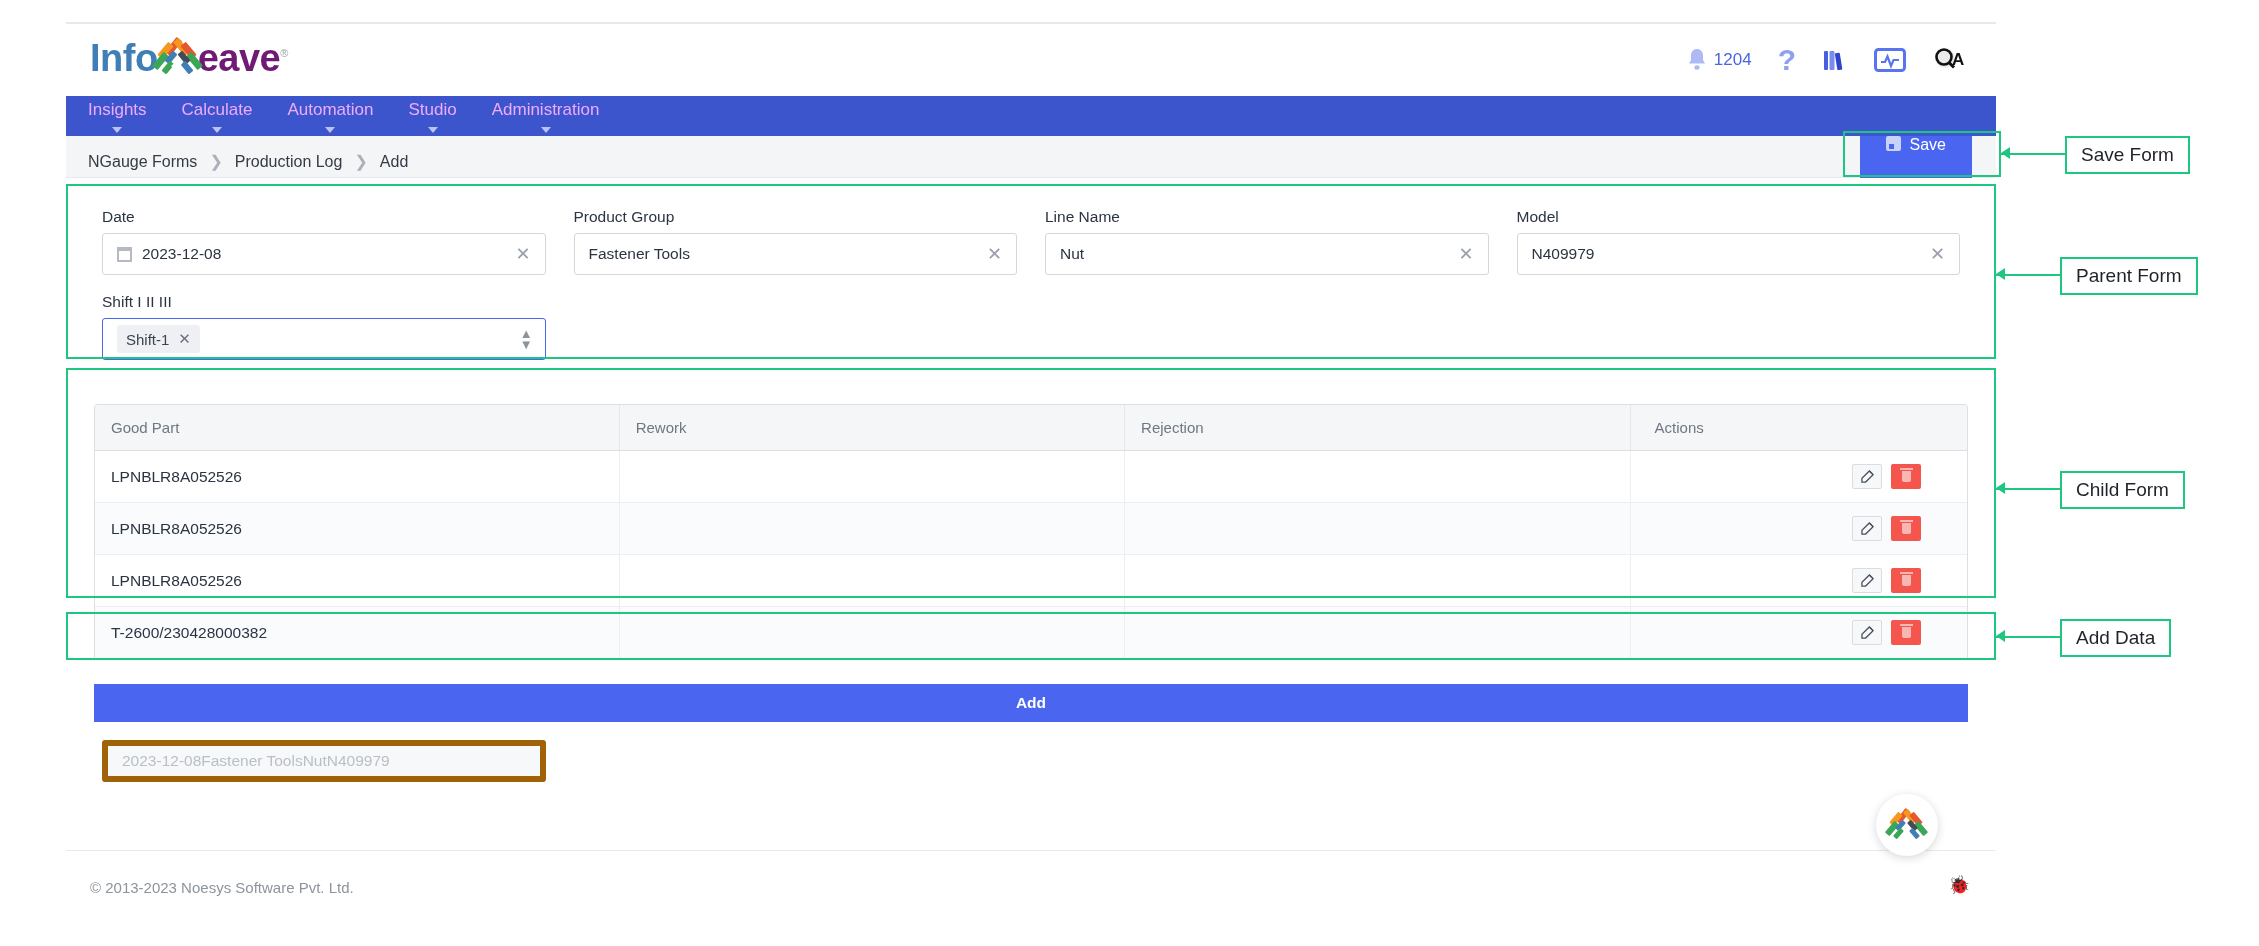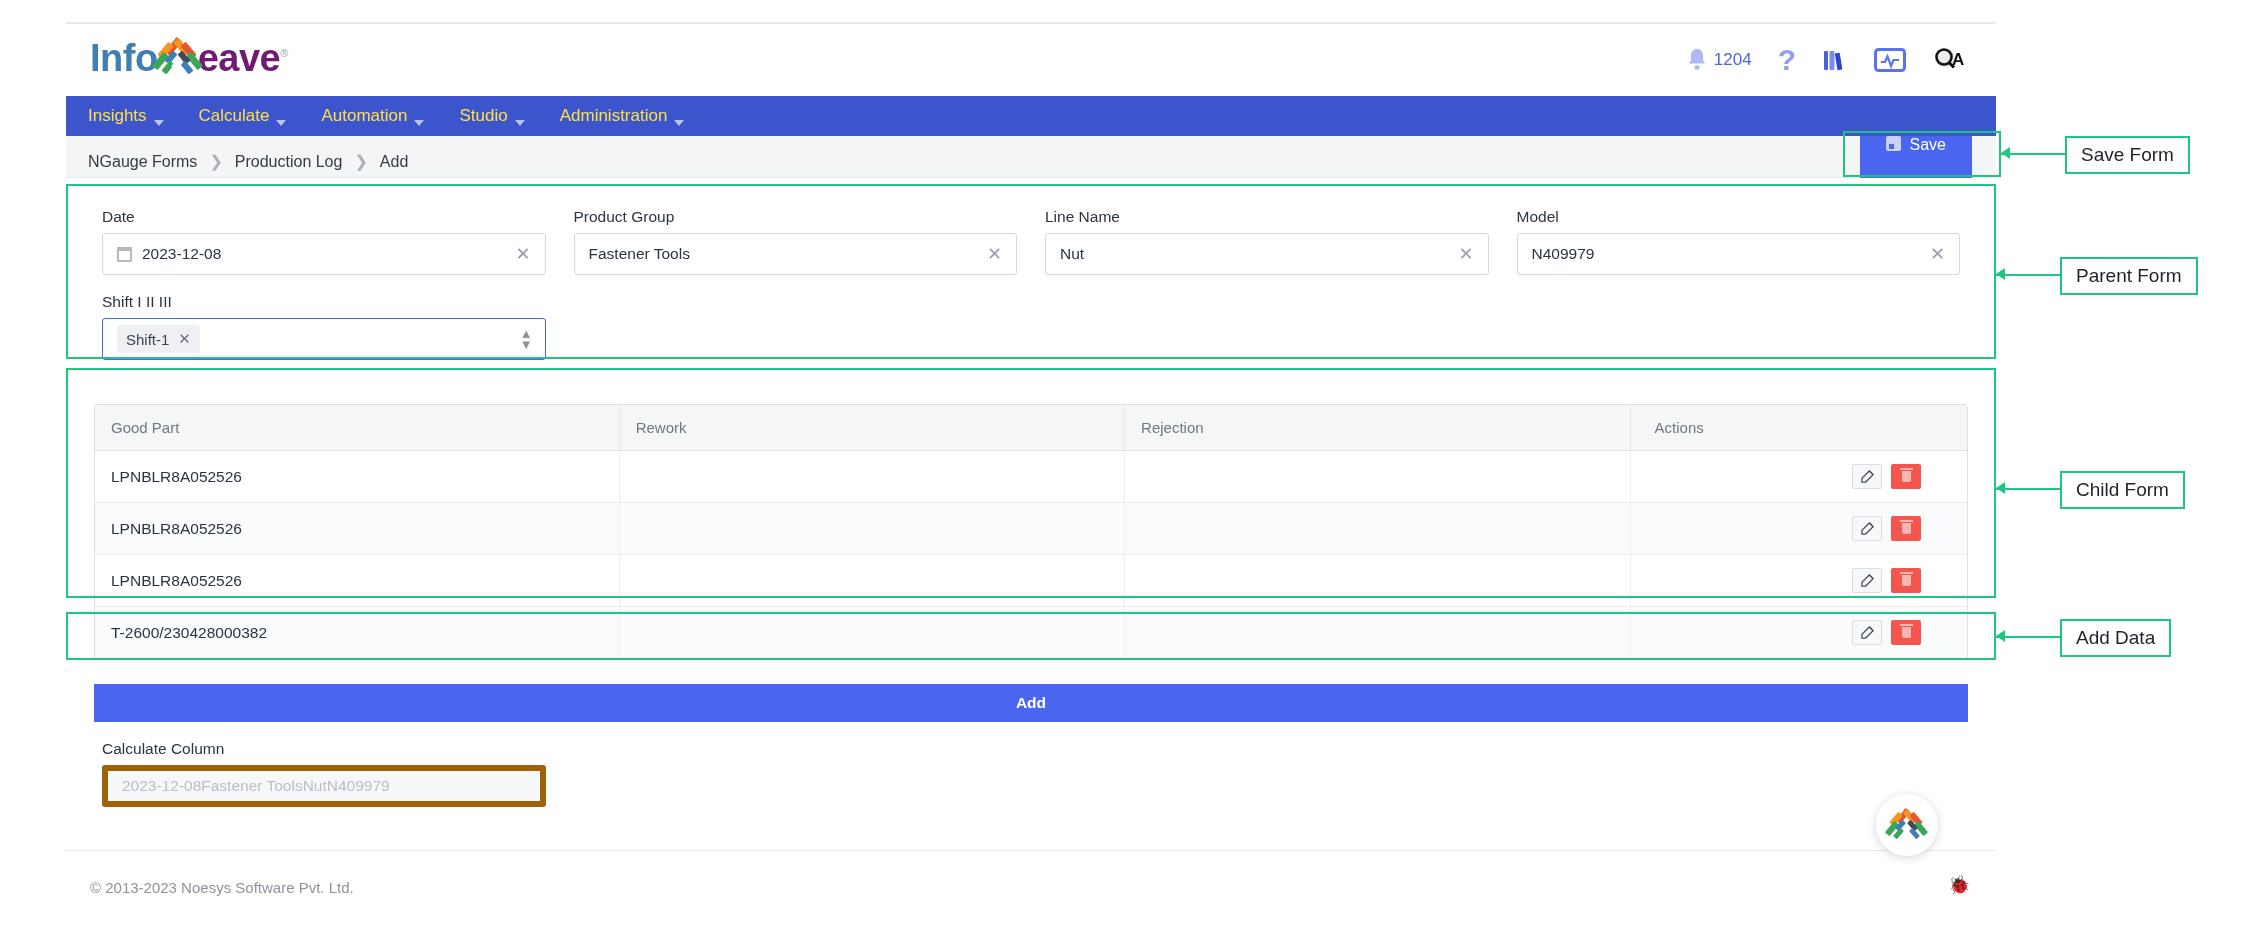--- a/index.html
+++ b/index.html
@@ -96,30 +96,31 @@
 
   
   .mainnav {
     height: 40px;
     background: #3c55cd;
     display: flex;
     align-items: center;
     padding-left: 22px;
   }
   .navitem {
-    color: #fde047;
+    color: #f0abfc;
     font-size: 17px;
     padding: 0 19px 0 0;
     margin-right: 16px;
     display: flex;
-    align-items: flex-end;
+    align-items: center;
     gap: 7px;
     cursor: pointer;
     position: relative;
     white-space: nowrap;
+    flex-direction: column;
   }
   .caret {
     width: 0; height: 0;
     border-left: 5px solid transparent;
     border-right: 5px solid transparent;
     border-top: 6px solid #b9c4f2;
     display: inline-block;
   }
 
   
@@ -674,21 +675,20 @@
                 </div>
               </td>
             </tr>
           </tbody>
         </table>
       </div>
 
       <button class="add-btn">Add</button>
 
       <div class="calc-wrap">
-        <label class="field-label">Calculate Column</label>
         <div class="calc-box">2023-12-08Fastener ToolsNutN409979</div>
       </div>
     </div>
 
     <div class="footer">
       <span class="footer-text">© 2013-2023 Noesys Software Pvt. Ltd.</span>
     </div>
 
     <div class="chat-widget">
       <span class="chat-mark">

